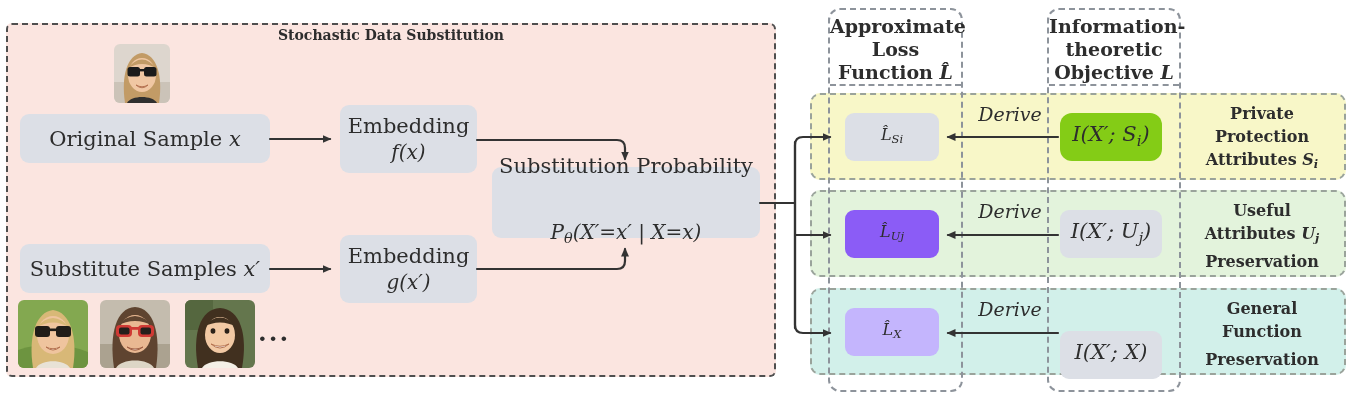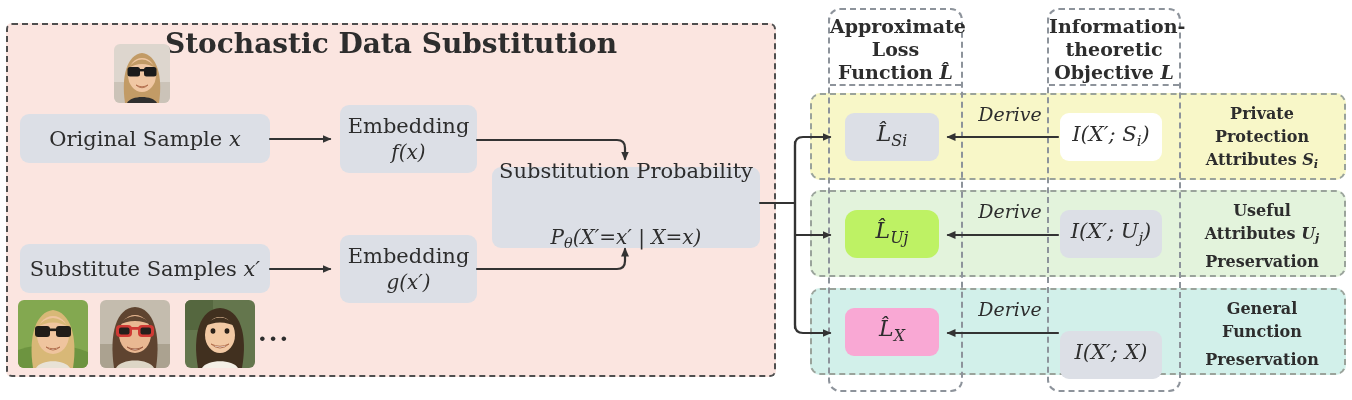--- a/index.html
+++ b/index.html
@@ -8,37 +8,37 @@
     font-family:"DejaVu Serif","Liberation Serif",serif;color:#2d2d2d;
   }
   .abs{position:absolute;}
   .it{font-style:italic;}
   sub{font-size:0.72em;font-style:italic;vertical-align:-0.3em;letter-spacing:0;}
   
   .panel{
     left:6px;top:23px;width:770px;height:354px;
     background:#fbe5e0;border:2px dashed #4f4f4f;border-radius:6px;z-index:0;box-sizing:border-box;
   }
-  .panel-title{left:6px;top:27px;width:770px;text-align:center;font-weight:bold;font-size:28px;z-index:2;}
+  .panel-title{left:6px;top:27px;width:770px;text-align:center;font-weight:bold;font-size:14px;z-index:2;}
   
   .gbox{
     background:#dcdfe6;border-radius:9px;z-index:2;display:flex;flex-direction:column;
     align-items:center;justify-content:center;text-align:center;font-size:21px;line-height:26px;box-sizing:border-box;
   }
   .mathline{font-size:20px;text-align:center;}
   
   .photo{border-radius:6px;overflow:hidden;z-index:2;line-height:0;}
   .ellipsis{font-size:25px;font-weight:bold;letter-spacing:2px;z-index:2;}
   
   .row{
     left:810px;width:536px;height:87px;border:2px dashed #9aa39b;border-radius:10px;
     z-index:1;box-sizing:border-box;
   }
   .row .gbox{position:absolute;}
-  .lossbox{left:33px;top:18px;width:94px;height:48px;font-size:22px;}
+  .lossbox{left:33px;top:18px;width:94px;height:48px;font-size:16px;}
   .objbox{left:248px;top:18px;width:102px;height:48px;font-size:21px;}
   .derive{position:absolute;left:126px;top:8px;width:144px;text-align:center;font-style:italic;font-size:19px;}
   .rowlabel{position:absolute;left:370px;top:7px;width:160px;text-align:center;font-weight:bold;font-size:16px;line-height:23px;}
   
   .col{
     top:8px;height:384px;border:2px dashed #8d939b;border-radius:12px;z-index:3;box-sizing:border-box;
     background:transparent;pointer-events:none;
   }
   .col-head{position:absolute;top:5px;left:0;right:0;text-align:center;font-weight:bold;font-size:19px;line-height:23px;}
   .col-sep{position:absolute;top:74px;left:0;right:0;border-top:2px dashed #8d939b;}
@@ -81,21 +81,21 @@
   <div class="abs gbox" style="left: 340px; top: 105px; width: 137px; height: 68px; background-color: rgb(220, 223, 230);">
     <div>Embedding</div>
     <div class="it mathline">f(x)</div>
   </div>
 
   <div class="abs gbox" style="left: 340px; top: 235px; width: 137px; height: 68px; background-color: rgb(220, 223, 230);">
     <div>Embedding</div>
     <div class="it mathline">g(x′)</div>
   </div>
 
-  <div class="abs gbox" style="left: 492px; top: 167px; width: 268px; height: 81px; background-color: rgb(220, 223, 230); gap: 40px;">
+  <div class="abs gbox" style="left: 492px; top: 167px; width: 268px; height: 71px; background-color: rgb(220, 223, 230); gap: 40px;">
     <div>Substitution Probability</div>
     <div class="it mathline"><span>P</span><sub>θ</sub><span>(X′=x′ | X=x)</span></div>
   </div>
 
   <div class="abs photo" style="left:18px;top:300px;width:70px;height:68px;">
     <svg width="70" height="68" viewBox="0 0 70 68">
       <rect width="70" height="68" fill="#83a850"></rect>
       <path d="M0,50 Q35,38 70,52 L70,68 L0,68 Z" fill="#6d9440"></path>
       <path d="M15,68 C10,36 18,12 35,10 C52,12 60,36 55,68 Z" fill="#d8b877"></path>
       <ellipse cx="35" cy="35" rx="16" ry="19" fill="#efc49e"></ellipse>
@@ -136,47 +136,47 @@
       <path d="M17,68 C22,59 48,59 53,68 Z" fill="#f4efe6"></path>
     </svg>
   </div>
   <div class="abs ellipsis" style="left:258px;top:318px;">...</div>
 
   <div class="abs row" style="top: 93px; background-color: rgb(248, 247, 200);">
     <div class="gbox lossbox" style="background-color: rgb(220, 223, 230);">
       <div class="it"><span>L̂</span><sub>Si</sub></div>
     </div>
     <div class="derive">Derive</div>
-    <div class="gbox objbox" style="background-color: #ffffff;">
+    <div class="gbox objbox" style="background-color: #84cc16; border-radius: 12px;">
       <div class="it"><span>I(X′; S</span><sub>i</sub><span>)</span></div>
     </div>
     <div class="rowlabel">
       <div>Private</div>
       <div>Protection</div>
       <div><span>Attributes </span><span class="it">S</span><sub>i</sub></div>
     </div>
   </div>
 
   <div class="abs row" style="top: 190px; background-color: rgb(227, 243, 220);">
-    <div class="gbox lossbox" style="background-color: #bef264; border-radius: 12px;">
+    <div class="gbox lossbox" style="background-color: #8b5cf6;">
       <div class="it"><span>L̂</span><sub>Uj</sub></div>
     </div>
     <div class="derive">Derive</div>
     <div class="gbox objbox" style="background-color: rgb(220, 223, 230);">
       <div class="it"><span>I(X′; U</span><sub>j</sub><span>)</span></div>
     </div>
     <div class="rowlabel">
       <div>Useful</div>
       <div><span>Attributes </span><span class="it">U</span><sub>j</sub></div>
       <div>Preservation</div>
     </div>
   </div>
 
   <div class="abs row" style="top: 288px; background-color: rgb(210, 240, 234);">
-    <div class="gbox lossbox" style="background-color: #f9a8d4;">
+    <div class="gbox lossbox" style="background-color: #c4b5fd;">
       <div class="it"><span>L̂</span><sub>X</sub></div>
     </div>
     <div class="derive">Derive</div>
     <div class="gbox objbox" style="background-color: rgb(220, 223, 230); margin-top: 23px;">
       <div class="it"><span>I(X′; X)</span><sub></sub><span></span></div>
     </div>
     <div class="rowlabel">
       <div>General</div>
       <div><span>Function</span><span class="it"></span><sub></sub></div>
       <div>Preservation</div>

